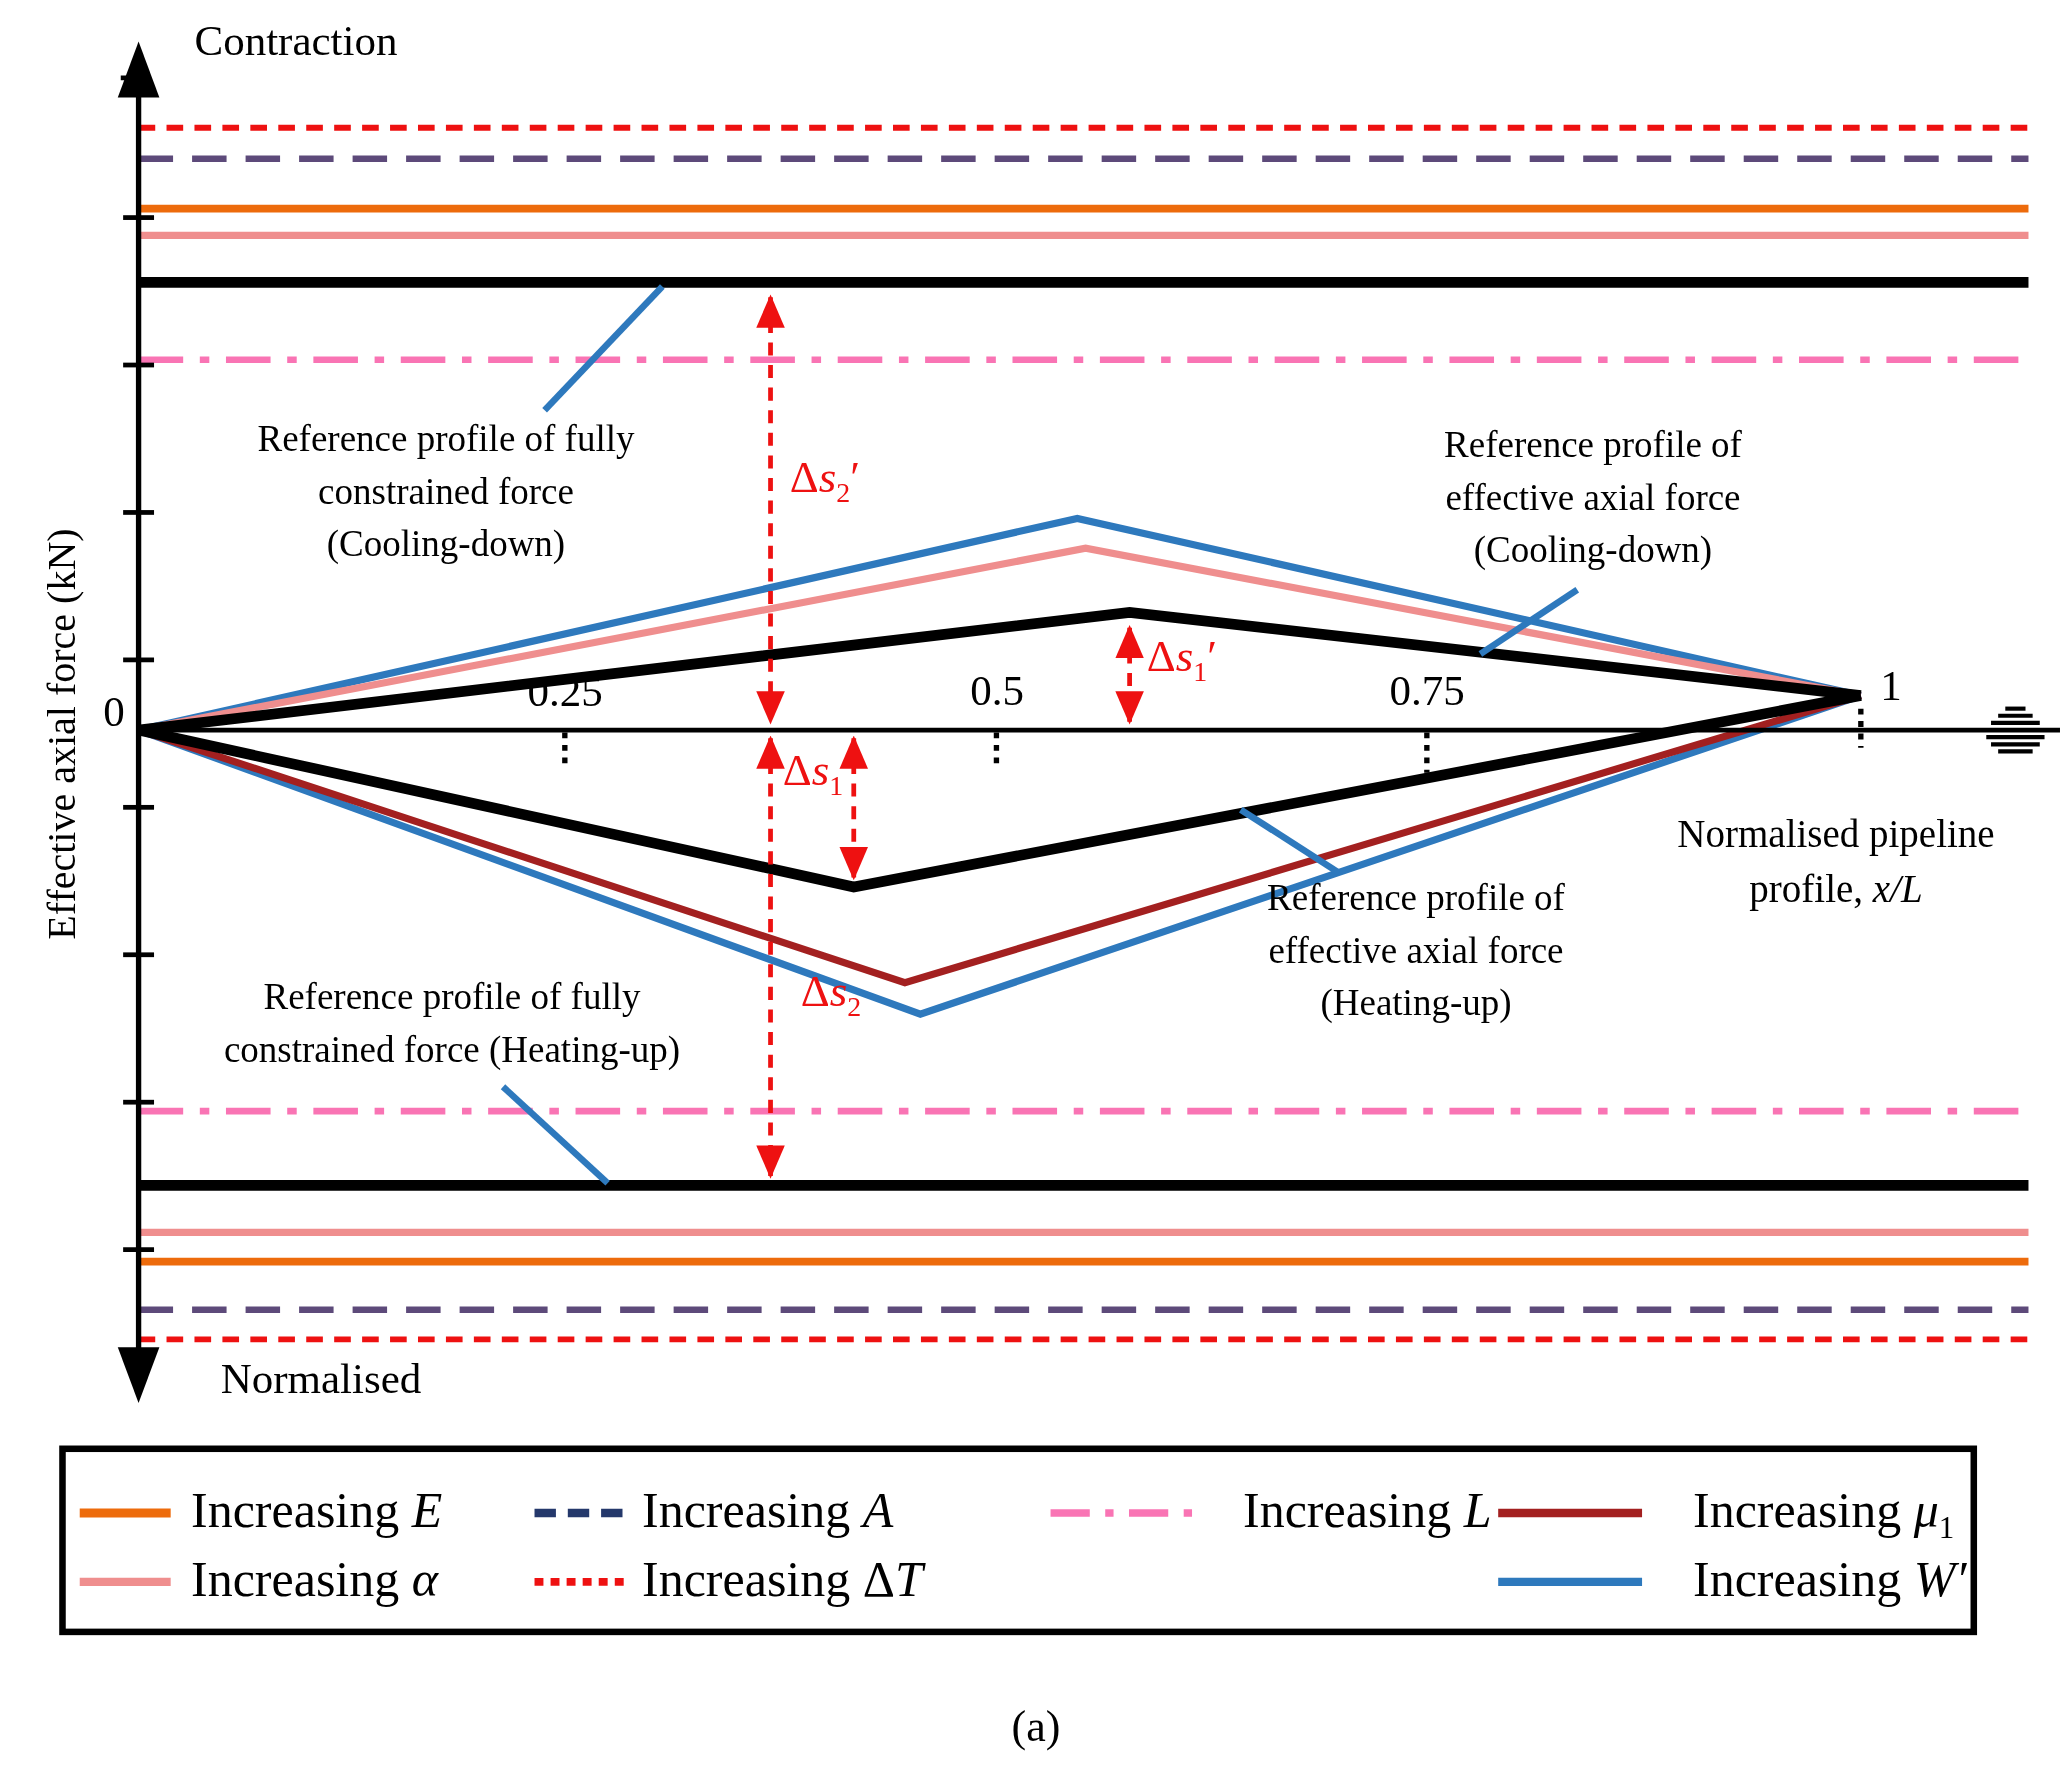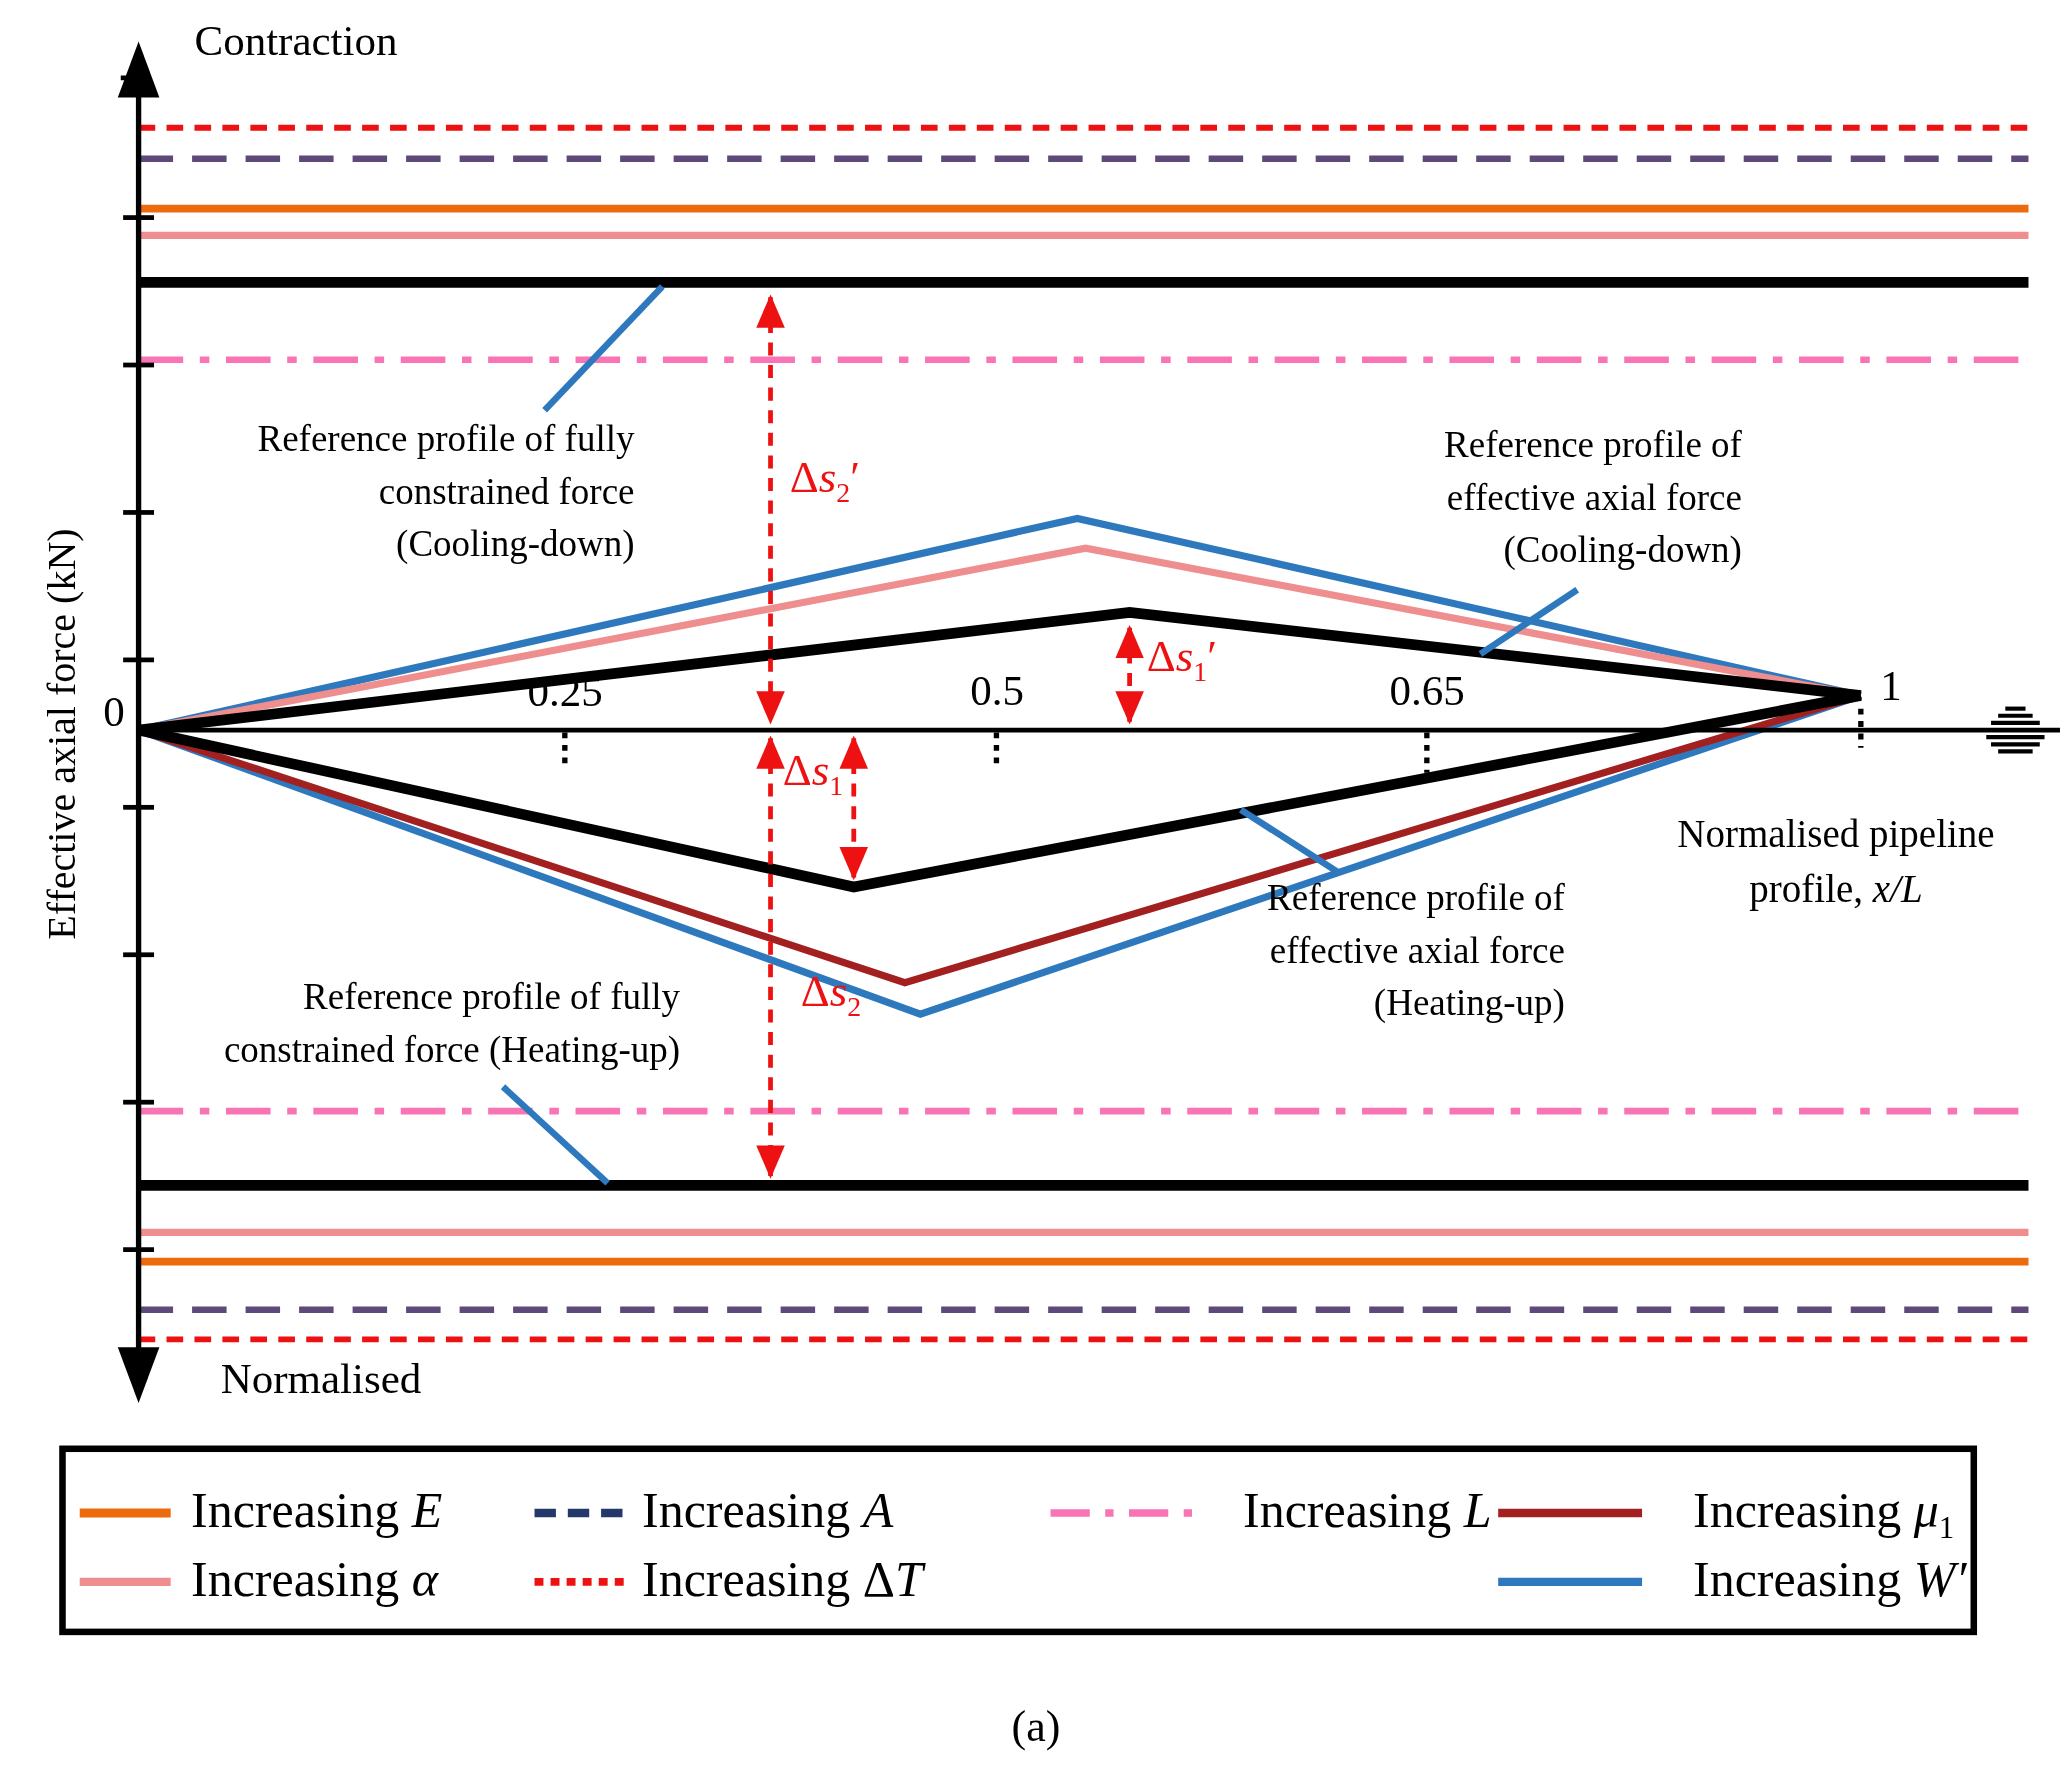--- a/index.html
+++ b/index.html
@@ -1,20 +1,20 @@
 <!DOCTYPE html>
 <html style="font-size:9.5px"><head>
 <meta charset="utf-8">
 <style>
   html,body{margin:0;padding:0;background:#fff;}
   #fig{position:relative;width:2066px;height:1771px;background:#fff;overflow:hidden;
        font-family:"Liberation Serif", serif;color:#000;}
   #fig svg{position:absolute;left:0;top:0;}
   .t{position:absolute;transform:translate(-50%,-50%);text-align:center;white-space:pre-line;}
-  .note{font-size:37px;line-height:1.42;text-align:right;}
+  .note{font-size:37px;line-height:1.42;}
   .cap{font-size:43px;white-space:nowrap;margin-left:24px;}
   .tick{font-size:43px;white-space:nowrap;}
   .ytitle{position:absolute;transform:translate(-50%,-50%) rotate(-90deg);font-size:40px;white-space:nowrap;}
   .ds{position:absolute;transform:translate(-50%,-50%);color:#ee1111;font-size:45px;white-space:nowrap;}
   .ds sub,.ll sub{font-size:0.62em;}
   .ll{position:absolute;transform:translate(0,-50%);font-size:50px;white-space:nowrap;}
   .xt{position:absolute;transform:translate(-50%,0);font-size:39px;line-height:1.4;text-align:center;white-space:nowrap;}
   .capA{font-size:44px;}
   i{font-style:italic;}
 </style>
@@ -100,21 +100,21 @@
   <line x1="2520" y1="2661" x2="2762" y2="2661" stroke="#2e79bd" stroke-width="14"></line>
 </svg>
 
 <div class="t cap" style="left:272px;top:40px">Contraction</div>
 <div class="t cap" style="left:297px;top:1378px">Normalised</div>
 <div class="ytitle" style="left:61px;top:734px">Effective axial force (kN)</div>
 
 <div class="t tick" style="left:114px;top:711px">0</div>
 <div class="t tick" style="left:565px;top:691px">0.25</div>
 <div class="t tick" style="left:997px;top:690px">0.5</div>
-<div class="t tick" style="left:1427px;top:690px">0.65</div>
+<div class="t tick" style="left:1427px;top:690px">0.75</div>
 <div class="t tick" style="left:1891px;top:685px">1</div>
 
 <div class="xt" style="left:1836px;top:807px">
   <div>Normalised pipeline</div>
   <div><span>profile, </span><i>x/L</i></div>
 </div>
 
 <div class="t note" style="left:446px;top:492px">Reference profile of fully
 constrained force
 (Cooling-down)</div>

